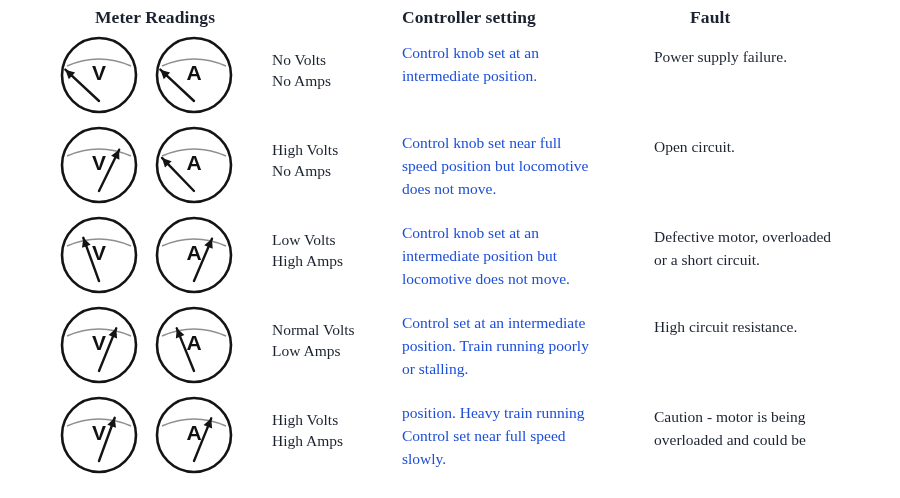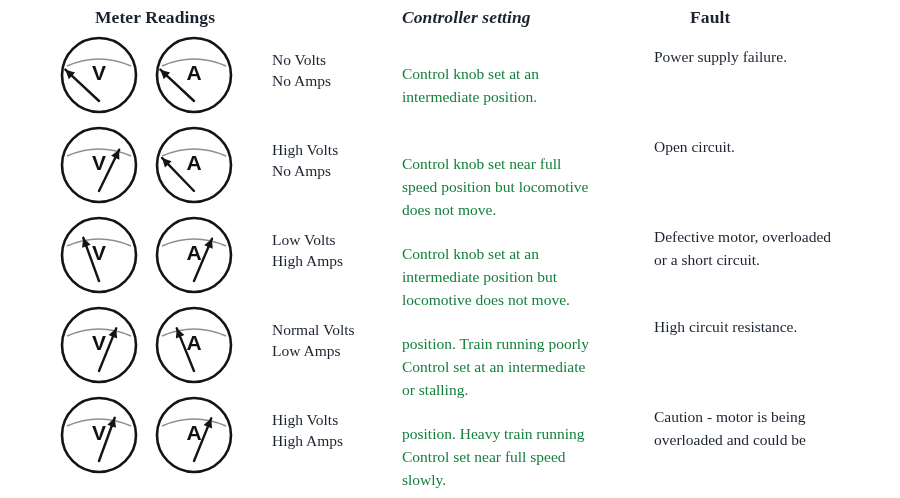--- a/index.html
+++ b/index.html
@@ -32,21 +32,21 @@
   }
   .head-cell {
     position: absolute;
     font-weight: bold;
     font-size: 17.5px;
     letter-spacing: .1px;
     color: #1c2330;
     white-space: nowrap;
   }
   .head-meter  { left: 18px;  top: 7px; width: 186px; text-align: center; }
-  .head-ctrl   { left: 358px; top: 7px; font-style: italic; }
+  .head-ctrl   { left: 358px; top: 7px; }
   .head-fault  { left: 646px; top: 7px; }
 
   
   .row {
     position: absolute;
     left: 0;
     width: 900px;
     height: 90px;
   }
   .row-0 { top: 33px; }
@@ -72,25 +72,25 @@
     width: 126px;
     font-size: 15.5px;
     line-height: 21px;
     color: #1c2330;
   }
   .reading .ln { display: block; white-space: nowrap; }
 
   .ctrl {
     position: absolute;
     left: 358px;
-    top: 29px;
+    top: 8px;
     width: 272px;
     font-size: 15.5px;
     line-height: 23px;
-    color: #15803d;
+    color: #1d4ed8;
   }
   .fault {
     position: absolute;
     left: 610px;
     top: 12px;
     width: 248px;
     font-size: 15.5px;
     line-height: 23px;
     color: #1c2330;
   }
@@ -221,22 +221,22 @@
             <line x1="40" y1="66" x2="22.768096702868046" y2="23.34954268992778" stroke="#141414" stroke-width="2.4" stroke-linecap="round"></line>
             <polygon points="22.768096702868046,23.34954268992778 30.404601774618477,29.97100705131567 21.87451031260403,33.41738771074206" fill="#141414"></polygon>
             <text x="40" y="45" text-anchor="middle" font-family="Liberation Sans, sans-serif" font-size="21" font-weight="bold" fill="#111111">A</text>
           </svg>
         </div>
         <div class="reading">
           <span class="ln">Normal Volts</span>
           <span class="ln">Low Amps</span>
         </div>
         <div class="ctrl">
+          <span class="ln">Control set at an intermediate</span>
           <span class="ln">position. Train running poorly</span>
-          <span class="ln">Control set at an intermediate</span>
           <span class="ln">or stalling.</span>
         </div>
         <div class="fault">
           <span class="ln">High circuit resistance.</span>
         </div>
       </div>
       <div class="row row-4">
         <div class="gauge gauge-v">
           <svg viewBox="0 0 80 80" xmlns="http://www.w3.org/2000/svg">
             <circle cx="40" cy="40" r="37" fill="#ffffff" stroke="#141414" stroke-width="2.6"></circle>

